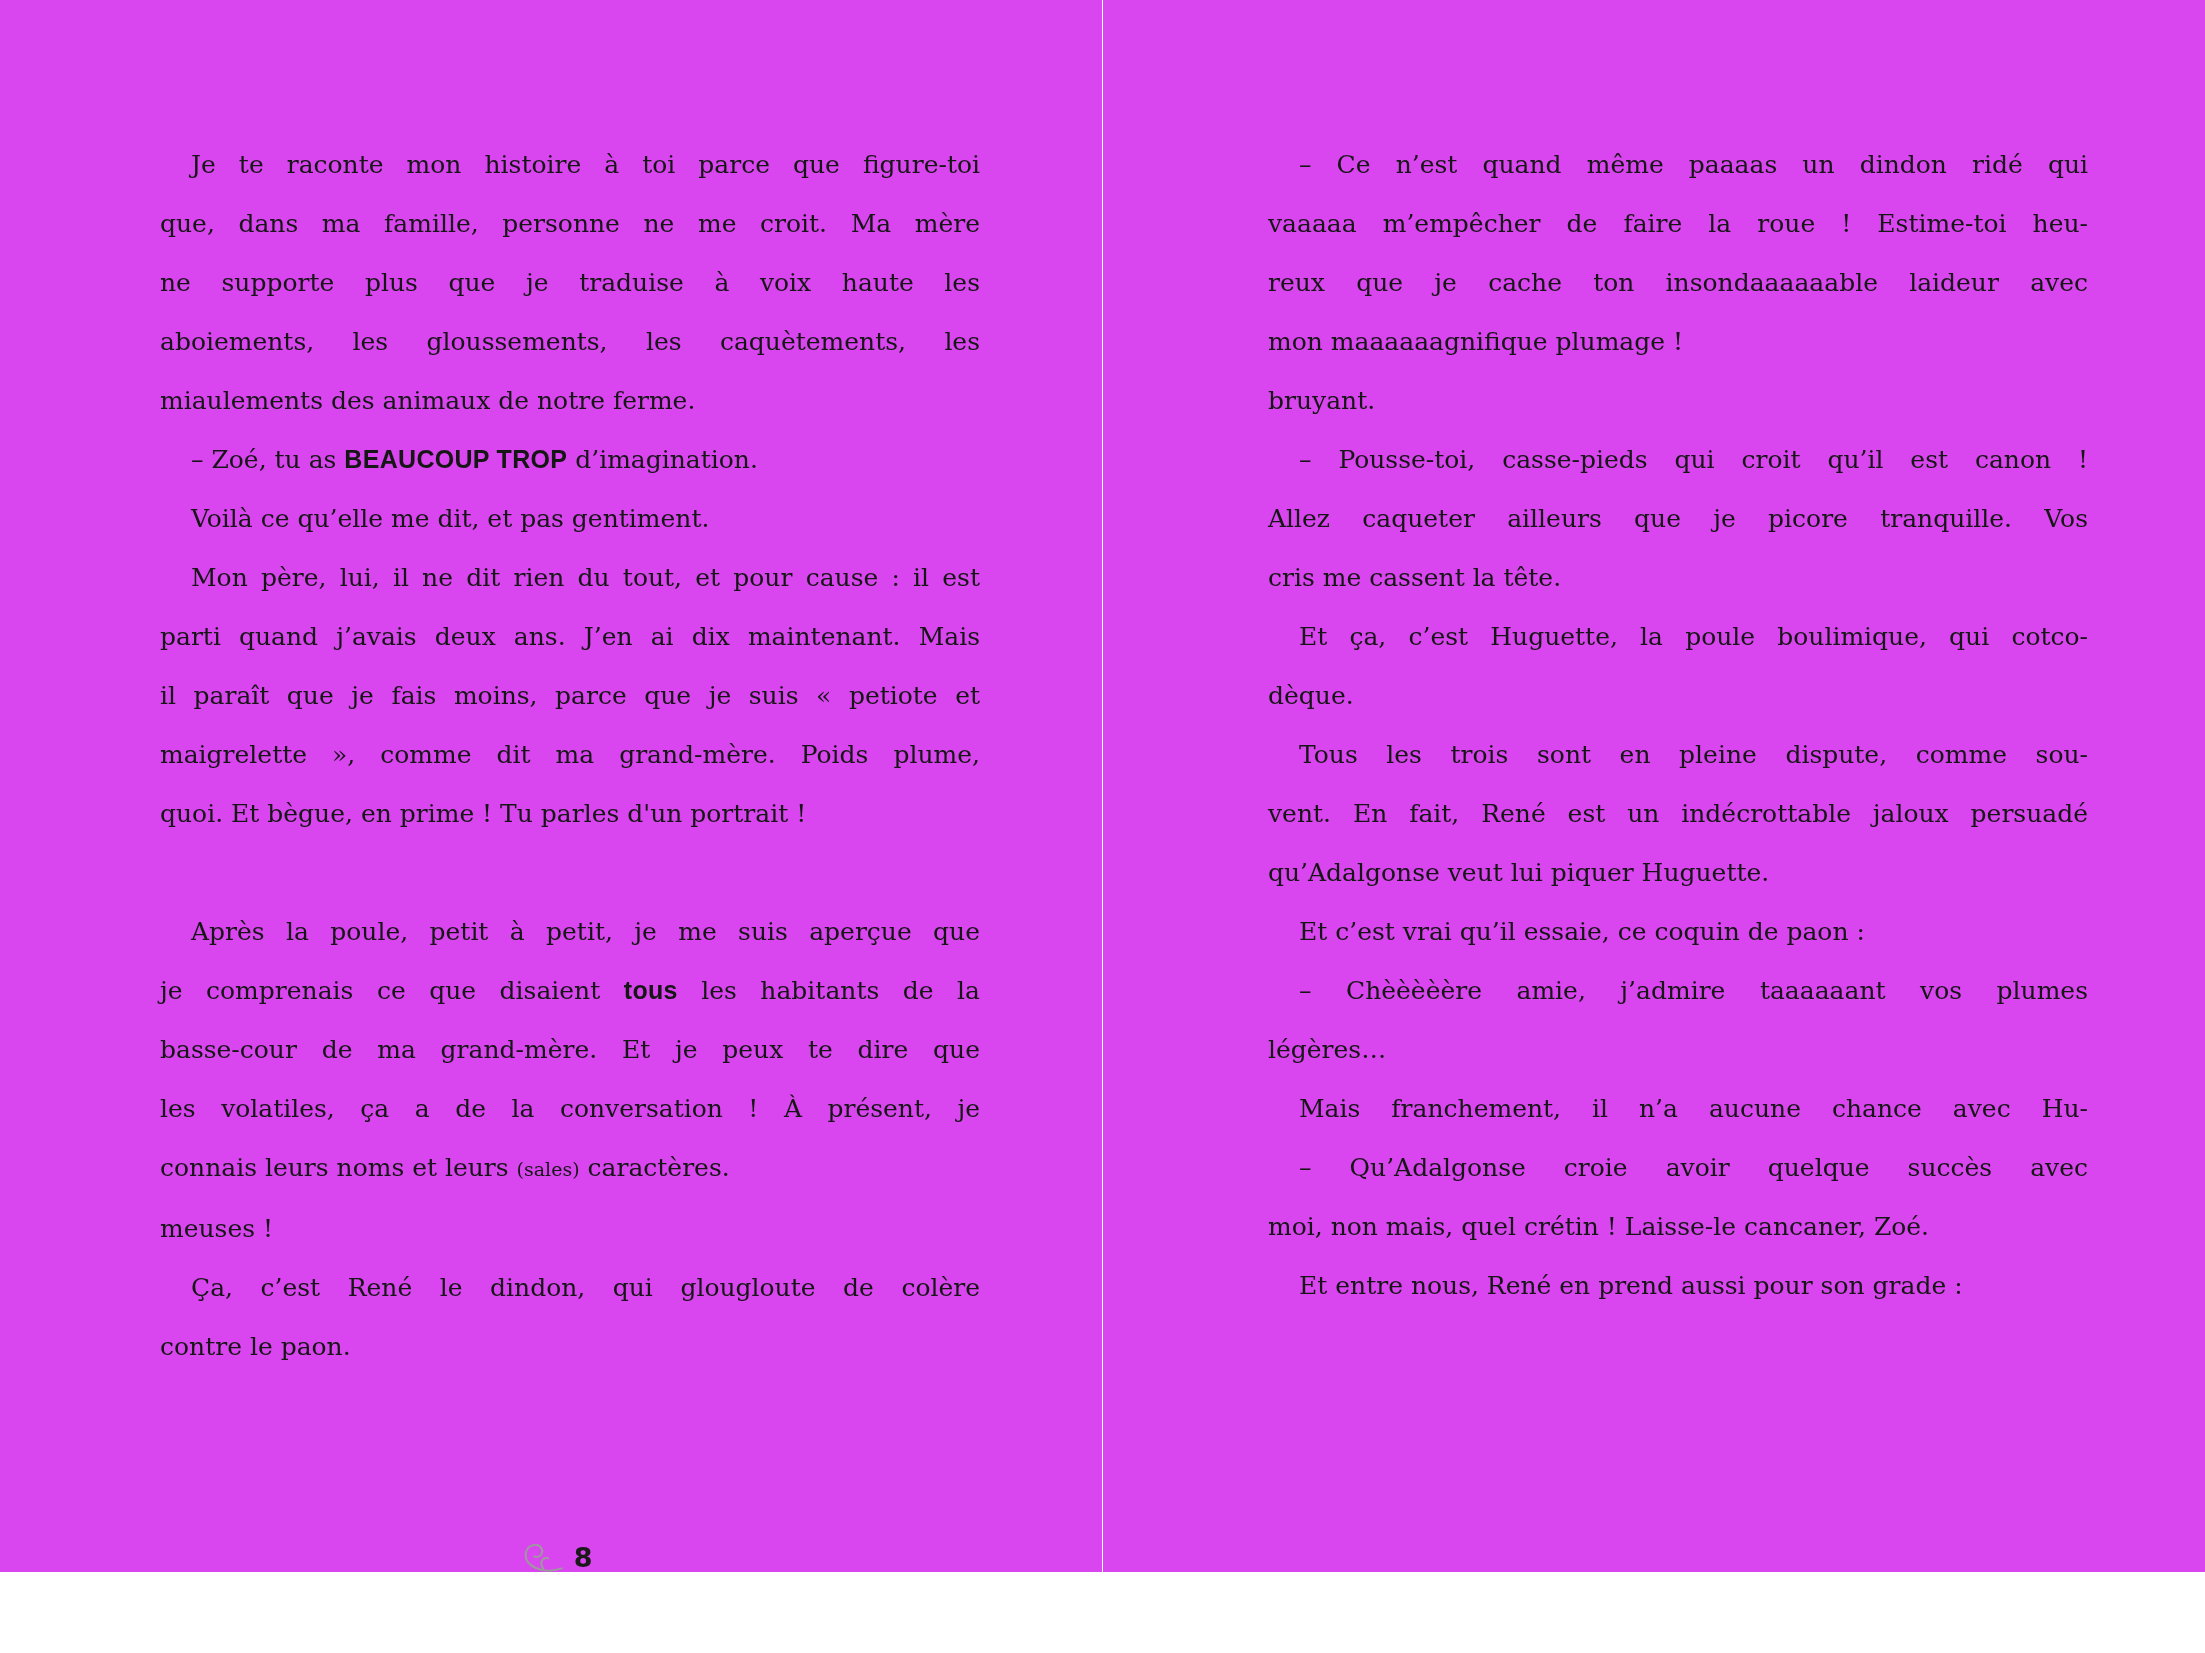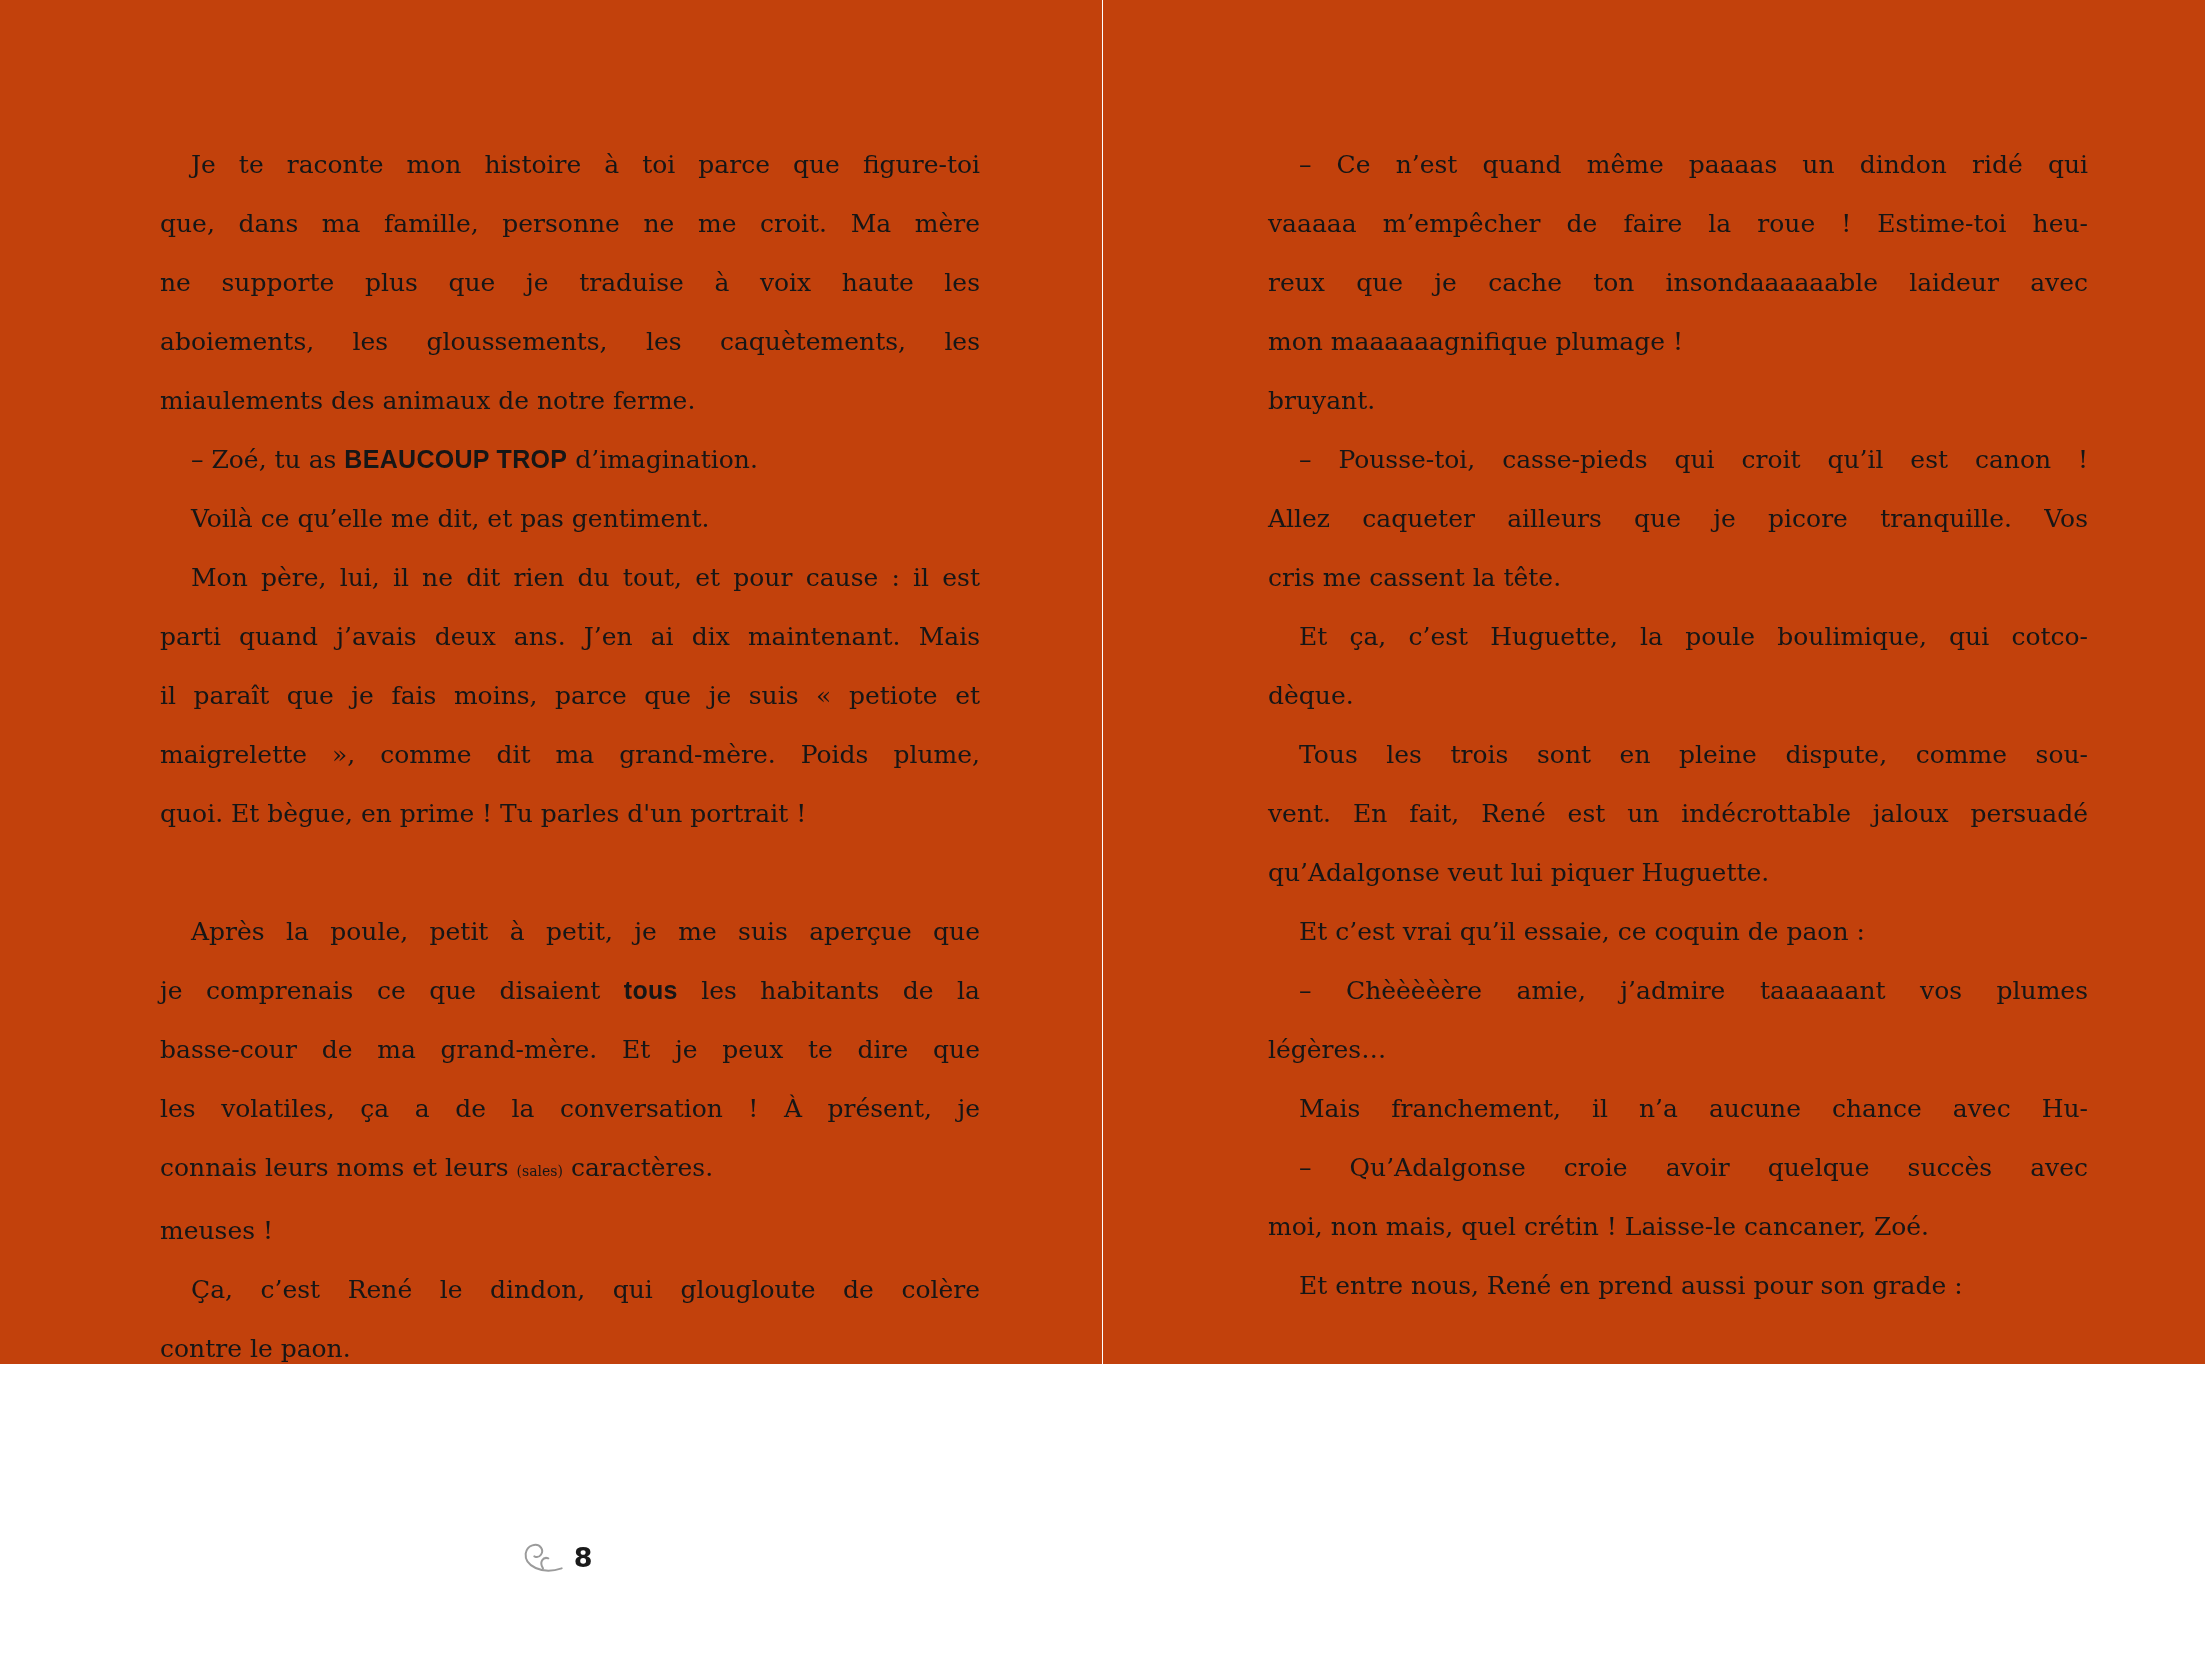--- a/index.html
+++ b/index.html
@@ -9,22 +9,22 @@
     width: 2205px;
     height: 1654px;
     font-family: "DejaVu Serif", "Liberation Serif", serif;
     color: #161616;
     overflow: hidden;
   }
   .page {
     position: absolute;
     top: 0;
     width: 1102px;
-    height: 1364px;
-    background: #c2410c;
+    height: 1572px;
+    background: #d946ef;
   }
   #page-left  { left: 0; }
   #page-right { left: 1103px; }
 
   .text-block {
     position: absolute;
     top: 135px;
     width: 820px;
   }
   #text-left  { left: 160px; }
@@ -45,21 +45,21 @@
     -moz-text-align-last: left;
   }
   .line.first { padding-left: 31px; }
 
   .seg.normal { }
   .seg.display {
     font-family: Liberation Sans, sans-serif;
     font-weight: bold;
     letter-spacing: 0.3px;
   }
-  .seg.small { font-size: 14px; }
+  .seg.small { font-size: 19px; }
 
   .folio {
     position: absolute;
     top: 1539px;
     display: flex;
     align-items: center;
     gap: 10.7px;
   }
   #folio-left  { left: 519px; }
   .page-num {

